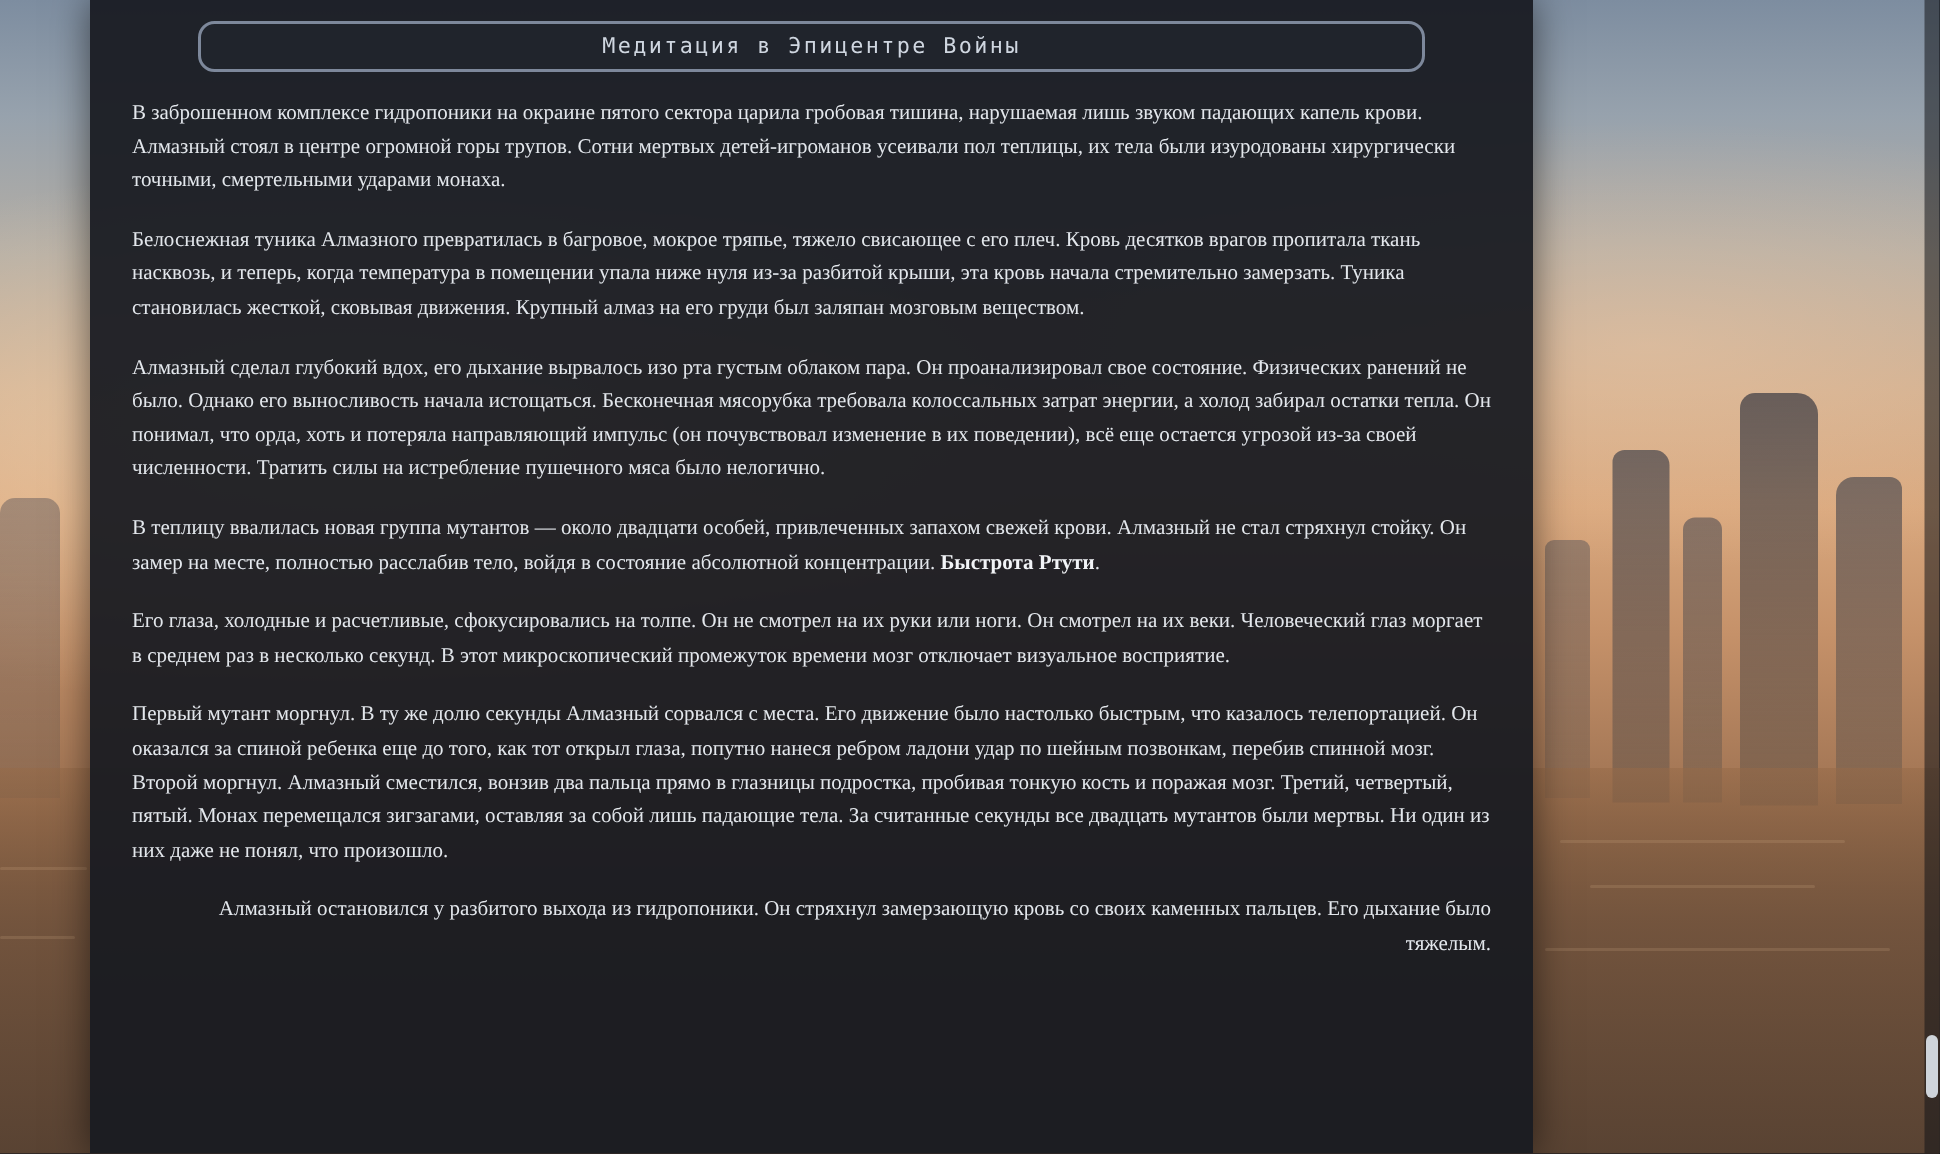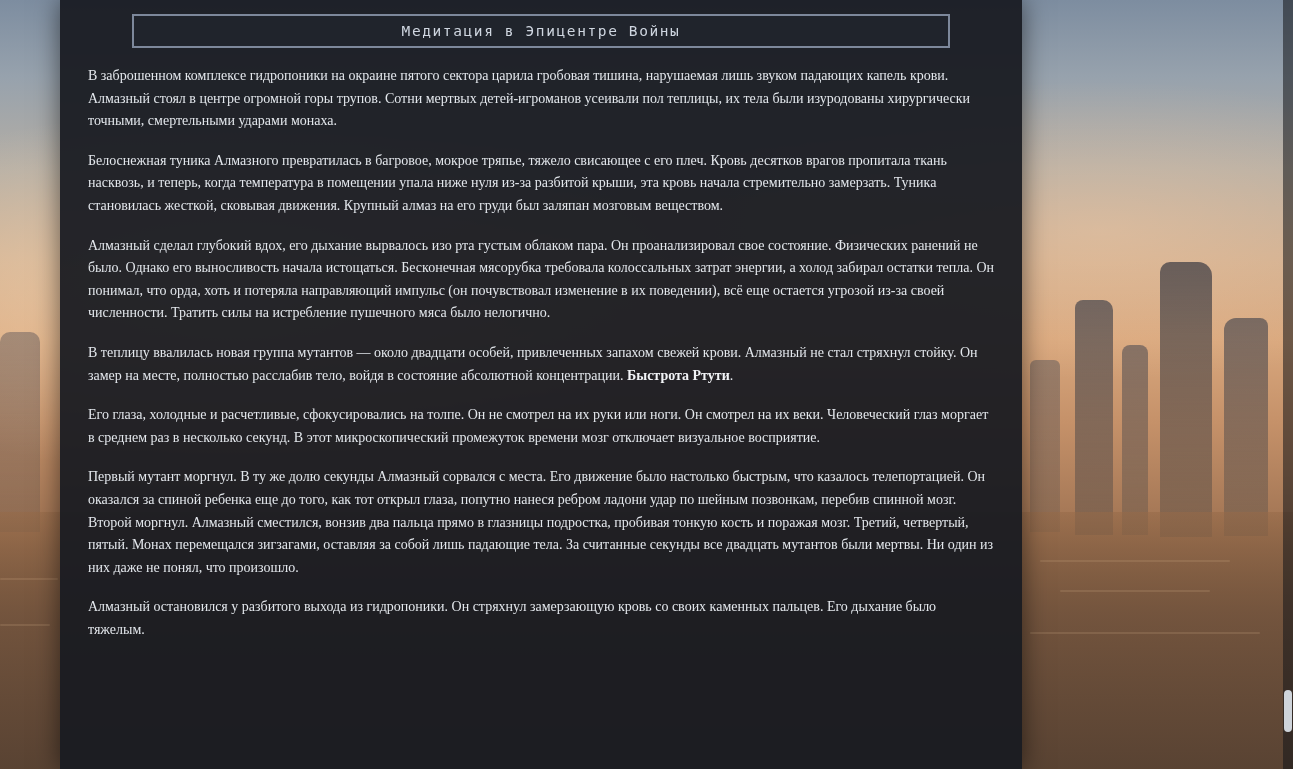--- a/index.html
+++ b/index.html
@@ -82,21 +82,21 @@
   }
   .reader-inner {
     padding: 10px 28px 0 28px;
     height: 759px;
     box-sizing: border-box;
   }
 
   
   .title-box {
     border: 2px solid #7d889b;
-    border-radius: 0;
+    border-radius: 11px;
     background: rgba(34,38,46,0.75);
     height: 30px;
     margin: 4px 44px 0 44px;
     display: flex;
     align-items: center;
     justify-content: center;
   }
   .title-text {
     font-family: "DejaVu Sans Mono", "Liberation Mono", monospace;
     font-size: 14.5px;
@@ -109,21 +109,21 @@
     margin-top: 17px;
     color: #e3e7ec;
     font-size: 14px;
     line-height: 22.6px;
     font-family: Liberation Serif, serif;
   }
   .body-text p {
     margin: 0 0 17px 0;
     text-align: left;
   }
-  .body-text p:last-child { margin-bottom: 12px; }
+  .body-text p:last-child { margin-bottom: 12px; text-align: right; }
   .strong { font-weight: bold; color: #f2f4f7; }
 
   
   .scrollbar-track {
     position: absolute;
     right: 0;
     top: 0;
     width: 10px;
     height: 769px;
     background: rgba(18,20,24,0.55);

